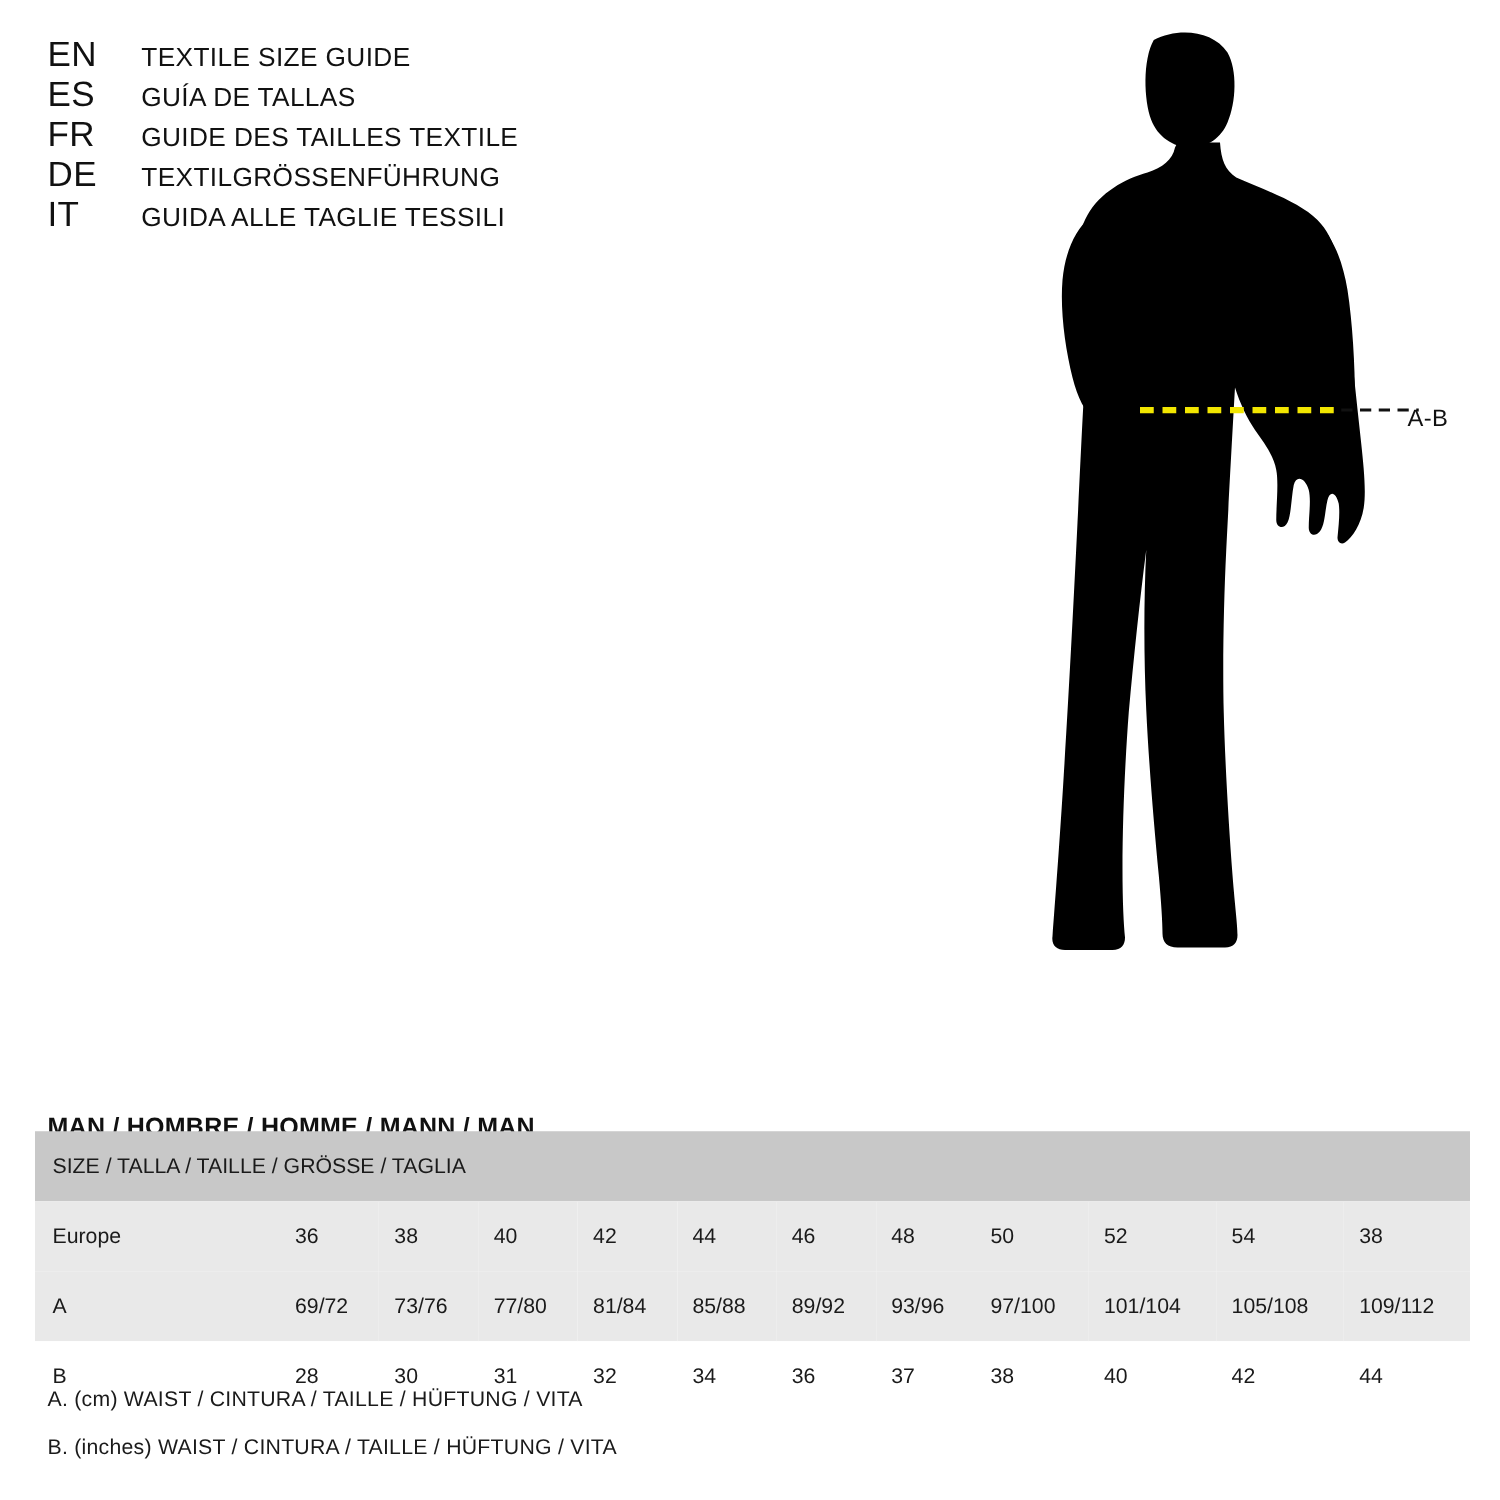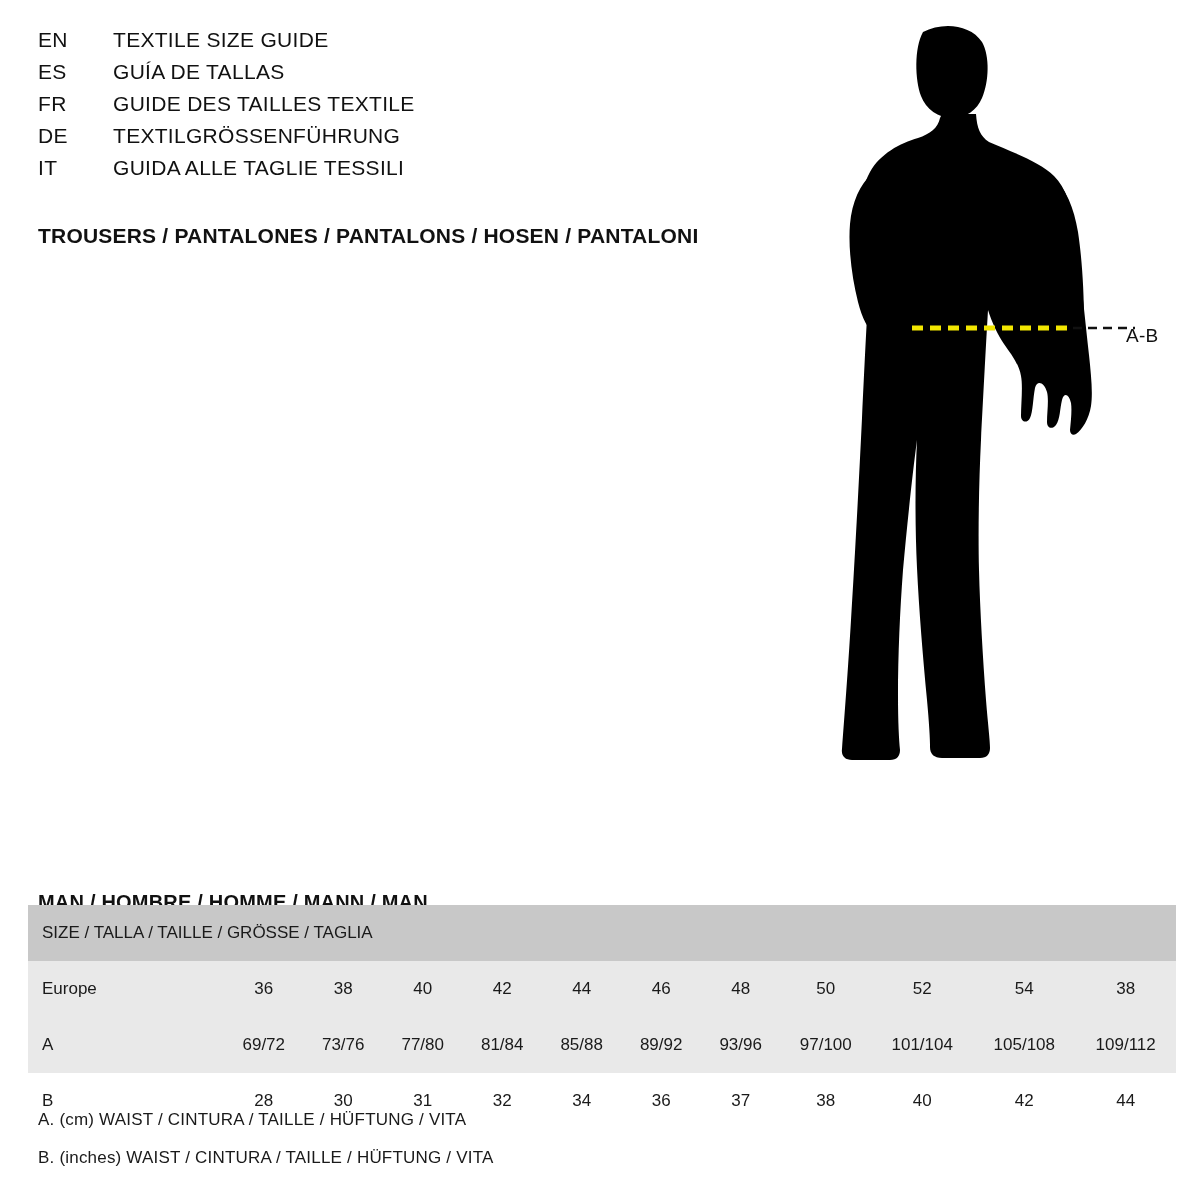--- a/index.html
+++ b/index.html
@@ -29,21 +29,21 @@
     top: 28px;
     width: 760px;
   }
   .lang-row {
     display: flex;
     align-items: baseline;
     height: 32px;
   }
   .lang-code {
     width: 75px;
-    font-size: 21px;
+    font-size: 28px;
     letter-spacing: 0.3px;
     color: #111;
   }
   .lang-text {
     font-size: 21px;
     letter-spacing: 0.3px;
     color: #111;
   }
   .subtitle {
     position: absolute;
@@ -109,21 +109,20 @@
   }
   .row-grey td { background: #e9e9e9; }
   .row-white td { background: #ffffff; }
   .cell-label {
     text-align: left;
     padding-left: 14px !important;
     width: 170px;
     white-space: nowrap;
   }
   .cell-val {
-    text-align: center;
     white-space: nowrap;
   }
 
   .footnote {
     position: absolute;
     left: 38px;
     font-size: 17px;
     color: #1a1a1a;
     letter-spacing: 0.2px;
     white-space: nowrap;
@@ -152,21 +151,20 @@
     <div class="lang-row">
       <span class="lang-code">DE</span>
       <span class="lang-text">TEXTILGRÖSSENFÜHRUNG</span>
     </div>
     <div class="lang-row">
       <span class="lang-code">IT</span>
       <span class="lang-text">GUIDA ALLE TAGLIE TESSILI</span>
     </div>
   </div>
 
-  <div class="subtitle">TROUSERS / PANTALONES / PANTALONS / HOSEN / PANTALONI</div>
 
   <div class="figure-wrap">
     <svg width="400" height="800" viewBox="0 0 400 800" xmlns="http://www.w3.org/2000/svg">
 
       <path d="M133 22 C152 12 180 14 192 32 C200 46 199 72 192 88 C187 100 176 108 163 108 C148 108 136 99 131 86 C125 70 124 38 133 22 Z" fill="#000000"></path>
 
       <path d="M152 104
                L186 104
                C187 118 190 126 199 132
                C222 142 250 152 264 166

